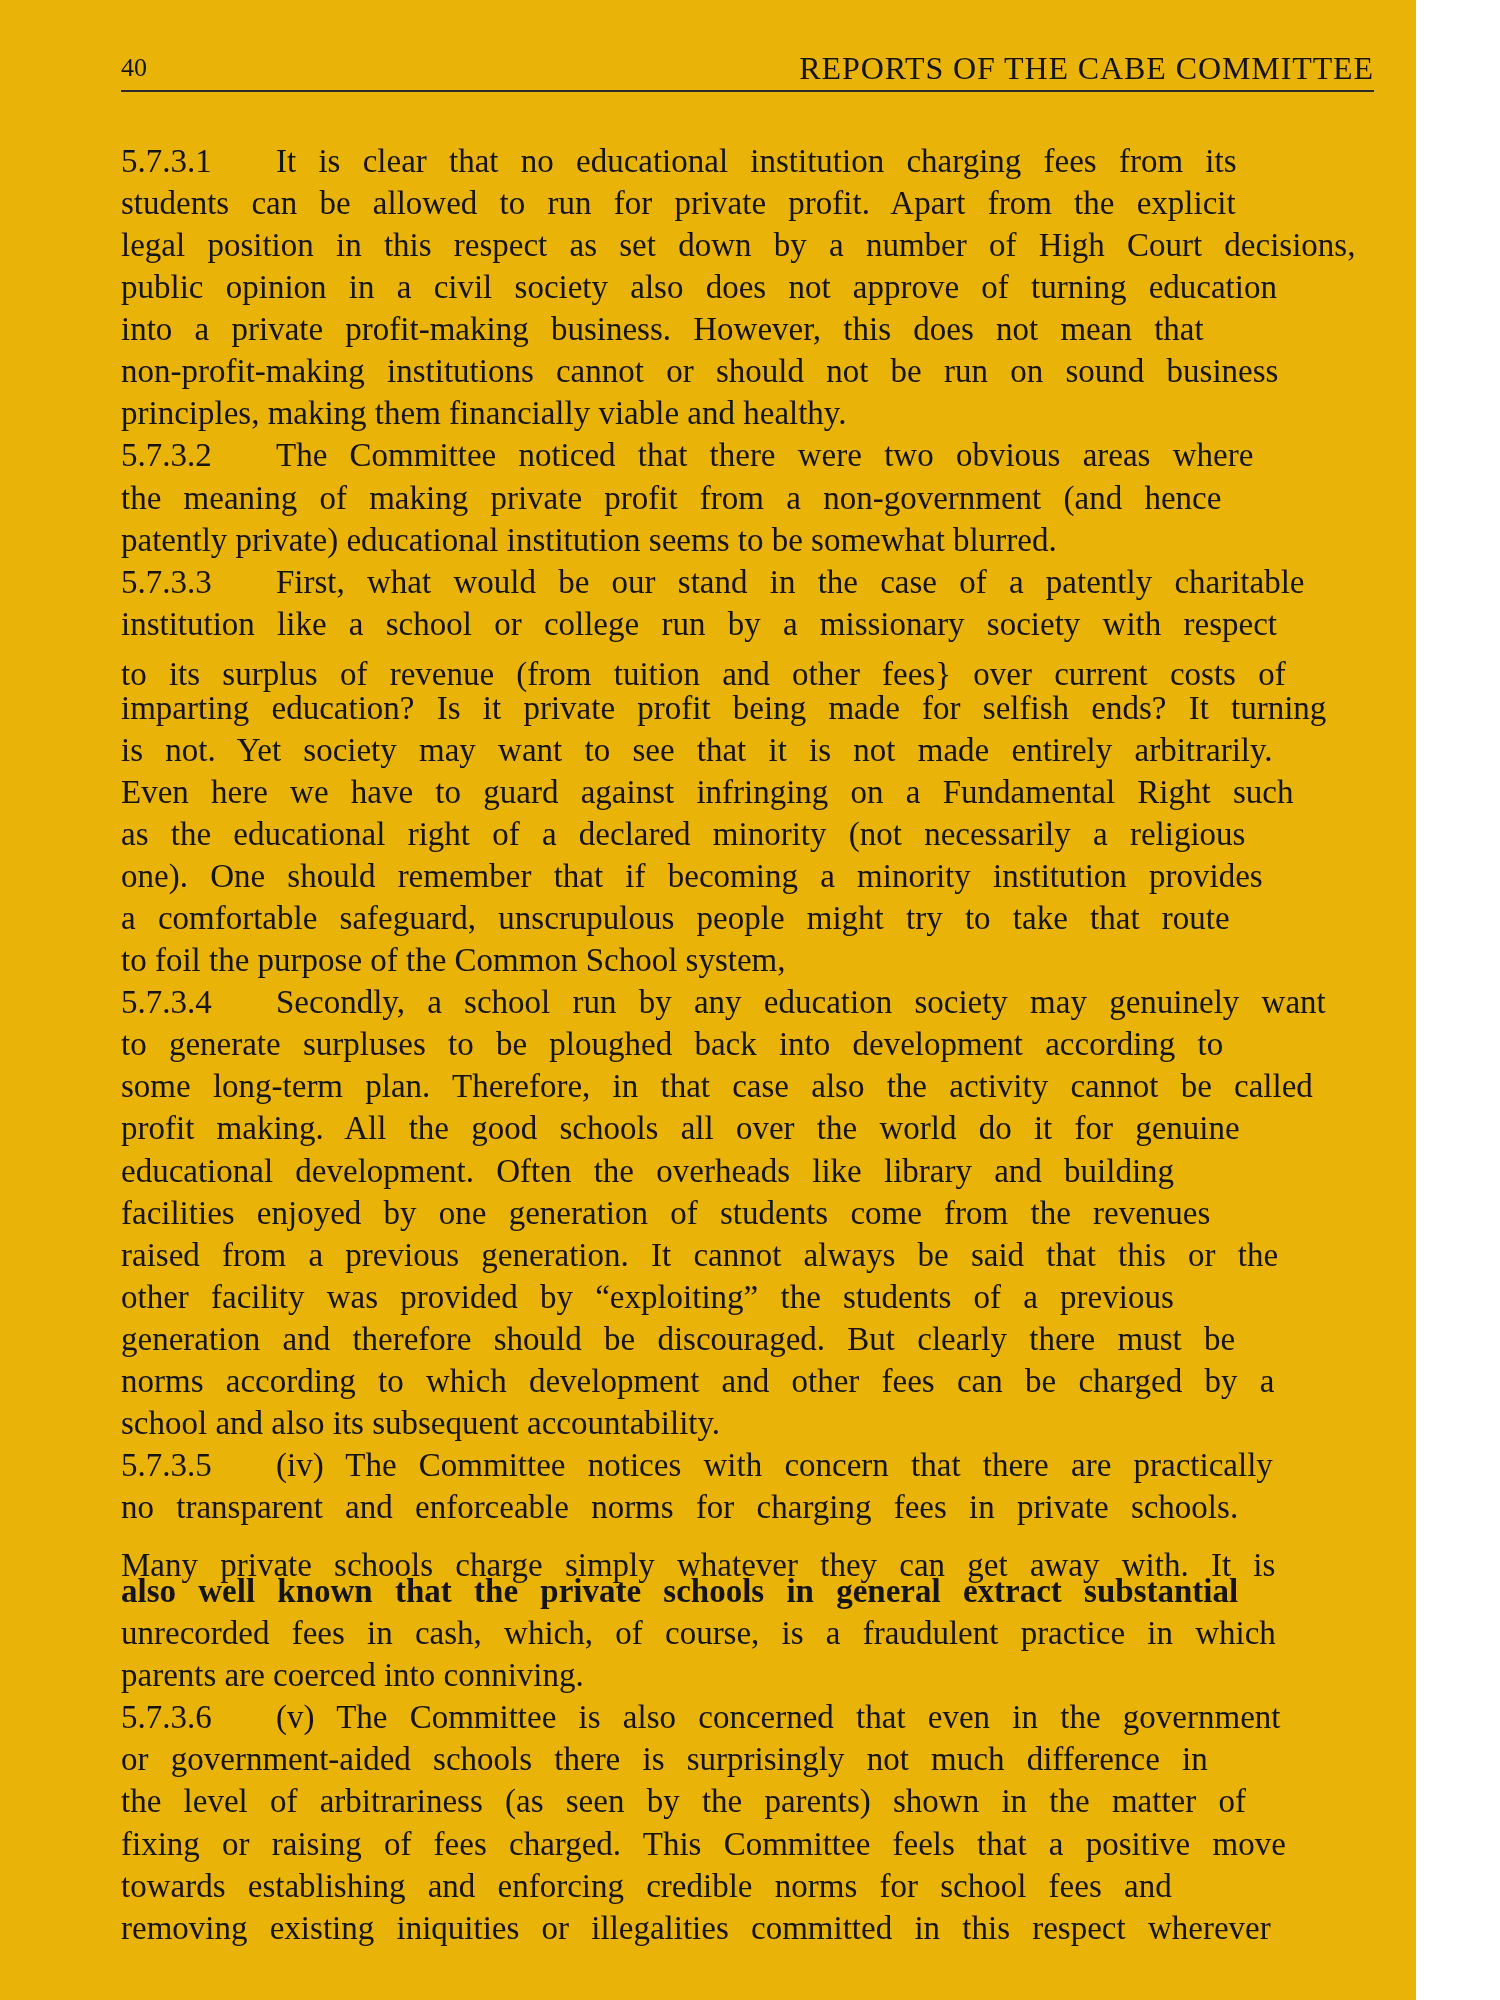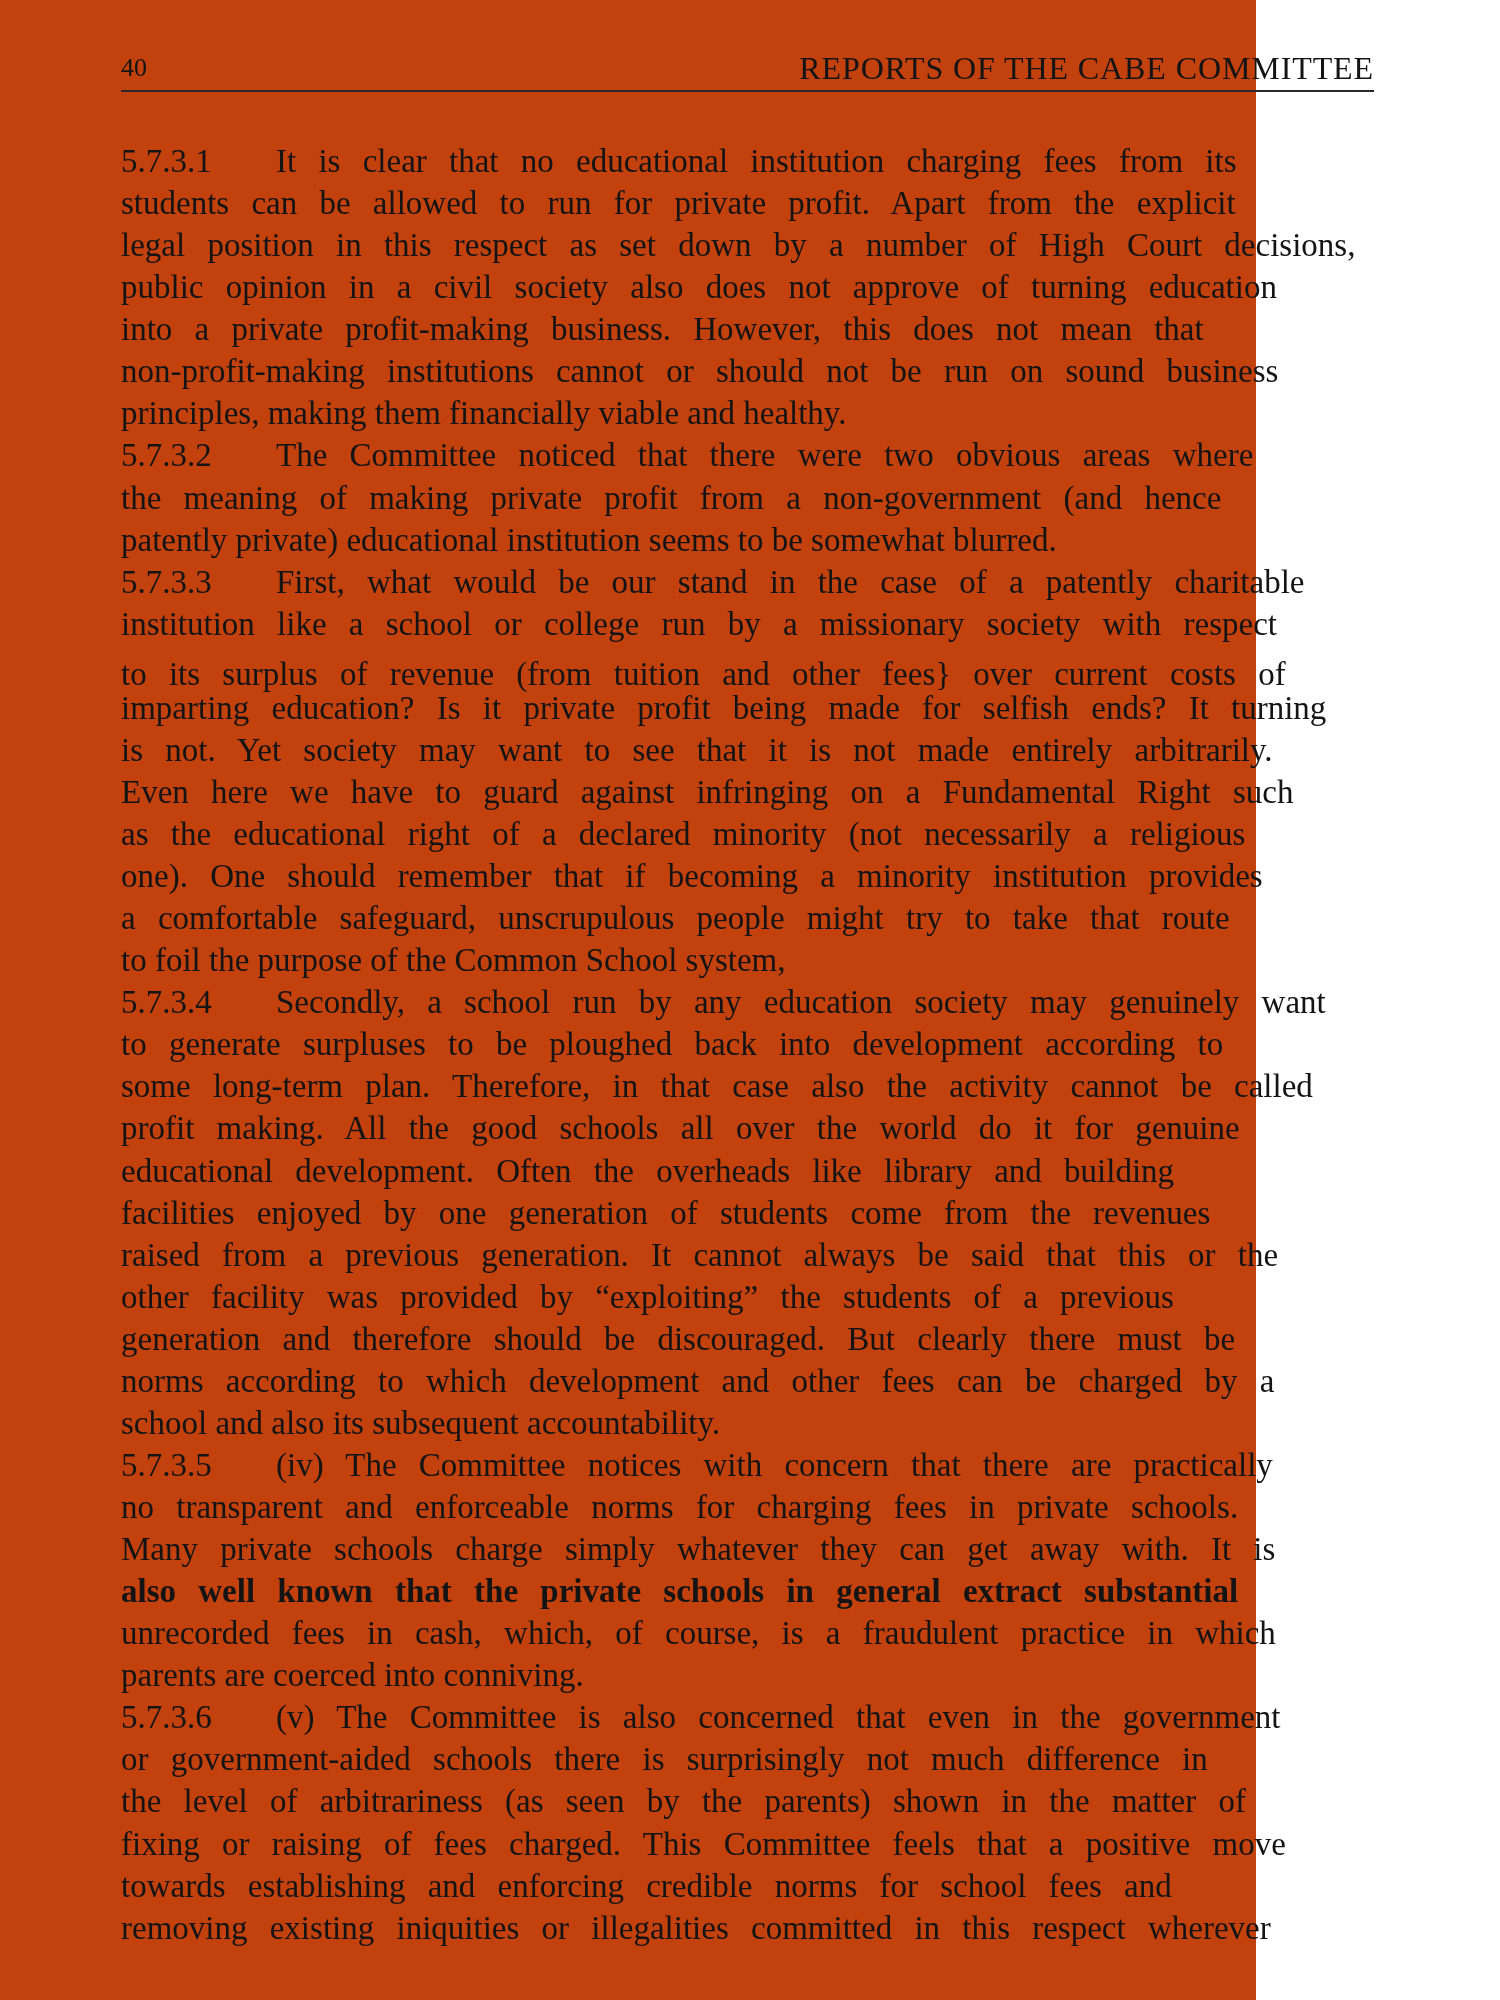--- a/index.html
+++ b/index.html
@@ -1,17 +1,17 @@
 <!DOCTYPE html>
 <html><head>
 <meta charset="utf-8">
 <style>
   html, body { margin: 0; padding: 0; background: #ffffff; }
   body { width: 1500px; height: 2000px; position: relative; overflow: hidden; }
-  .page { position: absolute; left: 0; top: 0; width: 1256px; height: 2000px; background: #c2410c; color: #141414; }
+  .page { position: absolute; left: 0; top: 0; width: 1416px; height: 2000px; background: #eab308; color: #141414; }
   .running-head { position: absolute; left: 121px; top: 52px; width: 1253px; height: 32px; font-family: "Liberation Serif", serif; }
   .page-number { position: absolute; left: 0; top: 0; font-size: 26px; line-height: 32px; }
   .running-title { position: absolute; right: 0; top: 0; font-size: 32px; line-height: 32px; letter-spacing: 0.9px; white-space: nowrap; }
   .head-rule { position: absolute; left: 121px; top: 90px; width: 1253px; height: 2px; background: #2a2a2a; }
   .text-block { position: absolute; left: 121px; top: 140px; width: 1253px; font-family: "Liberation Serif", serif; font-size: 33px; line-height: 42.07px; }
   .line { display: block; width: 1253px; height: 42.07px; white-space: nowrap; overflow: visible; }
   .line .fit { display: inline-block; white-space: nowrap; transform-origin: 0 50%; }
   .para-num { display: inline-block; width: 155px; }
 </style>
 </head>
@@ -60,21 +60,21 @@
       <div class="line"><span class="fit" style="word-spacing: 14px;">facilities enjoyed by one generation of students come from the revenues</span></div>
       <div class="line"><span class="fit" style="word-spacing: 14px;">raised from a previous generation. It cannot always be said that this or the</span></div>
       <div class="line"><span class="fit" style="word-spacing: 14px;">other facility was provided by “exploiting” the students of a previous</span></div>
       <div class="line"><span class="fit" style="word-spacing: 14px;">generation and therefore should be discouraged. But clearly there must be</span></div>
       <div class="line"><span class="fit" style="word-spacing: 14px;">norms according to which development and other fees can be charged by a</span></div>
       <div class="line last"><span class="fit">school and also its subsequent accountability.</span></div>
     </div>
     <div>
       <div class="line"><span class="fit" style="word-spacing: 14px;"><span class="para-num">5.7.3.5</span><span>(iv) The Committee notices with concern that there are practically</span></span></div>
       <div class="line"><span class="fit" style="word-spacing: 14px;">no transparent and enforceable norms for charging fees in private schools.</span></div>
-      <div class="line"><span class="fit" style="word-spacing: 14px;">Many private schools charge simply whatever they can get away with. It is</span></div>
+      <div class="line"><span class="fit" style="word-spacing: 14px; margin-top: 16px;">Many private schools charge simply whatever they can get away with. It is</span></div>
       <div class="line"><span class="fit" style="word-spacing: 14px; font-weight: bold;">also well known that the private schools in general extract substantial</span></div>
       <div class="line"><span class="fit" style="word-spacing: 14px;">unrecorded fees in cash, which, of course, is a fraudulent practice in which</span></div>
       <div class="line last"><span class="fit">parents are coerced into conniving.</span></div>
     </div>
     <div>
       <div class="line"><span class="fit" style="word-spacing: 14px;"><span class="para-num">5.7.3.6</span><span>(v) The Committee is also concerned that even in the government</span></span></div>
       <div class="line"><span class="fit" style="word-spacing: 14px;">or government-aided schools there is surprisingly not much difference in</span></div>
       <div class="line"><span class="fit" style="word-spacing: 14px;">the level of arbitrariness (as seen by the parents) shown in the matter of</span></div>
       <div class="line"><span class="fit" style="word-spacing: 14px;">fixing or raising of fees charged. This Committee feels that a positive move</span></div>
       <div class="line"><span class="fit" style="word-spacing: 14px;">towards establishing and enforcing credible norms for school fees and</span></div>

